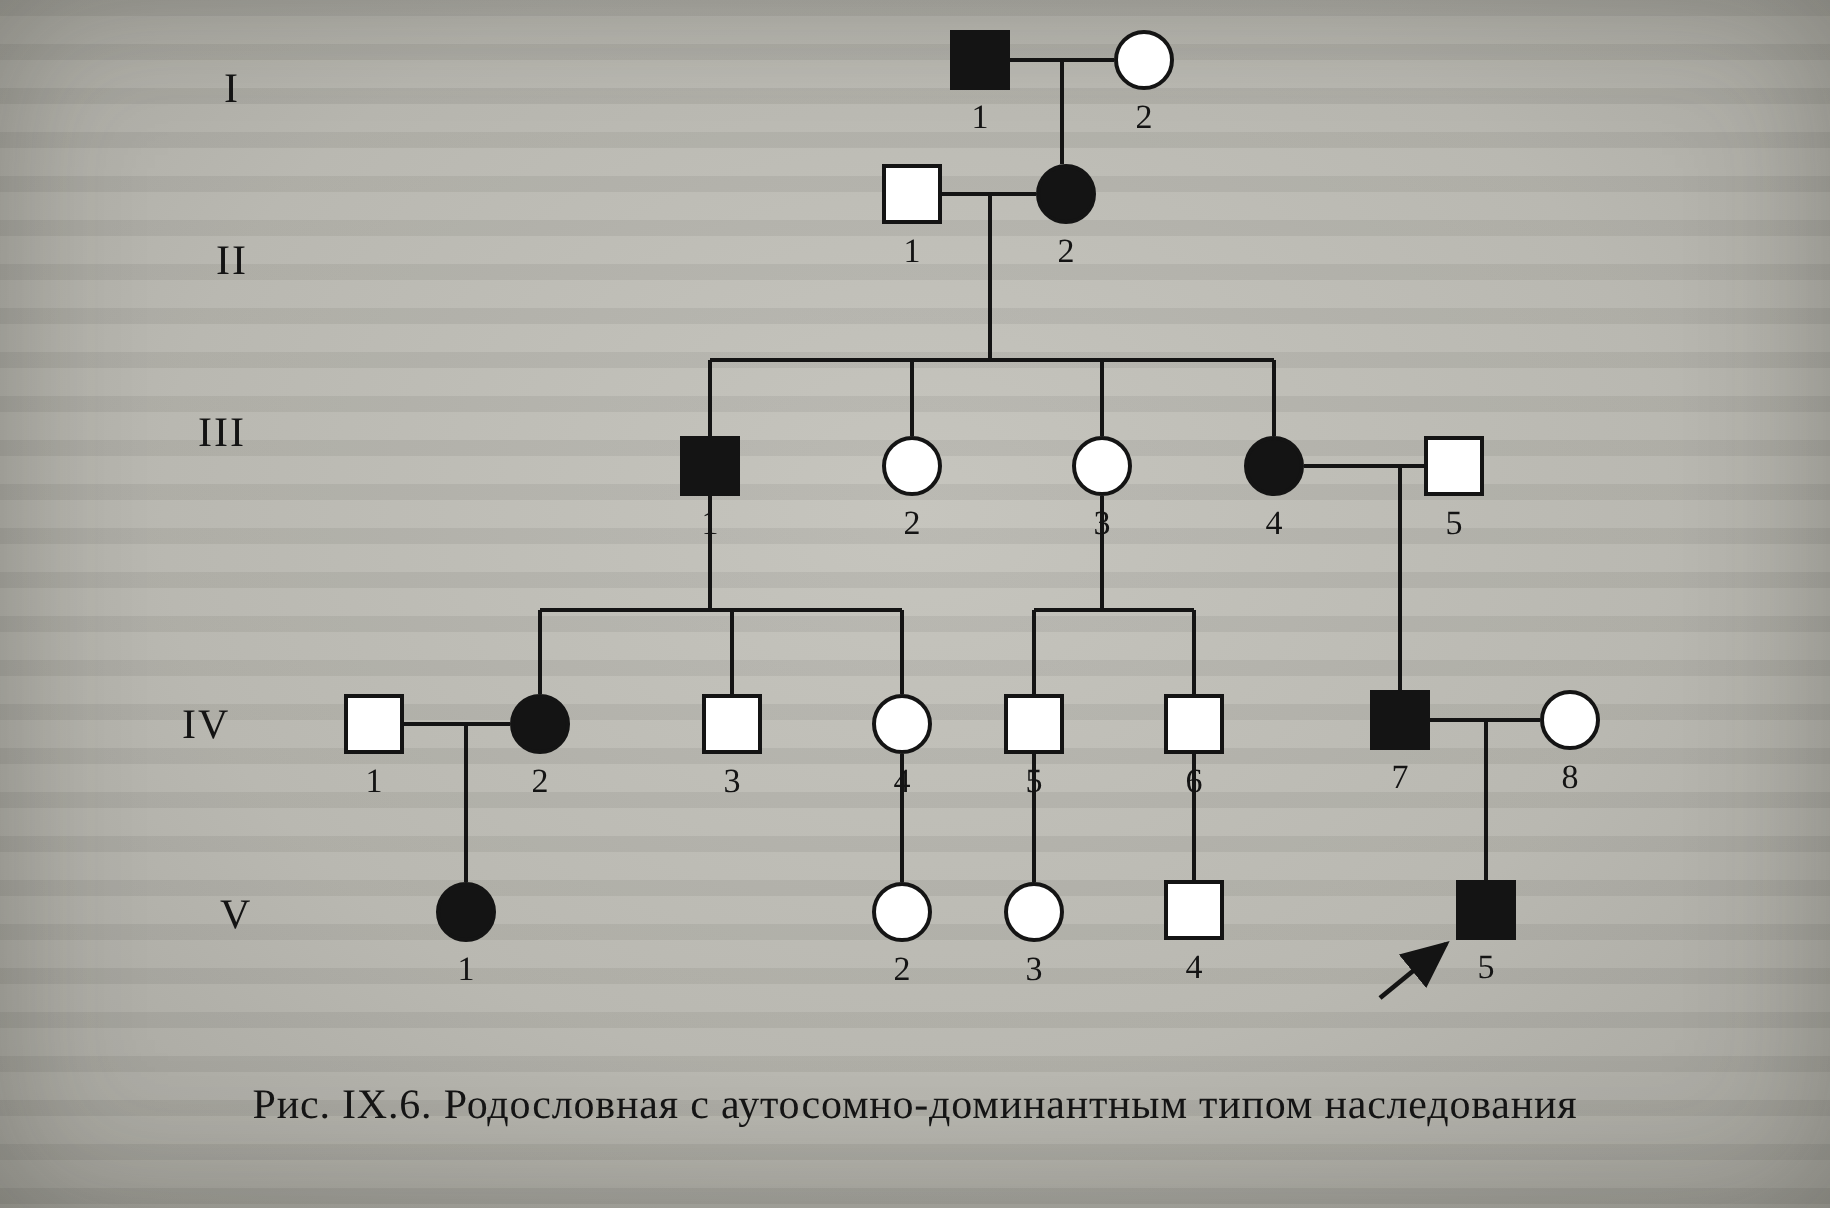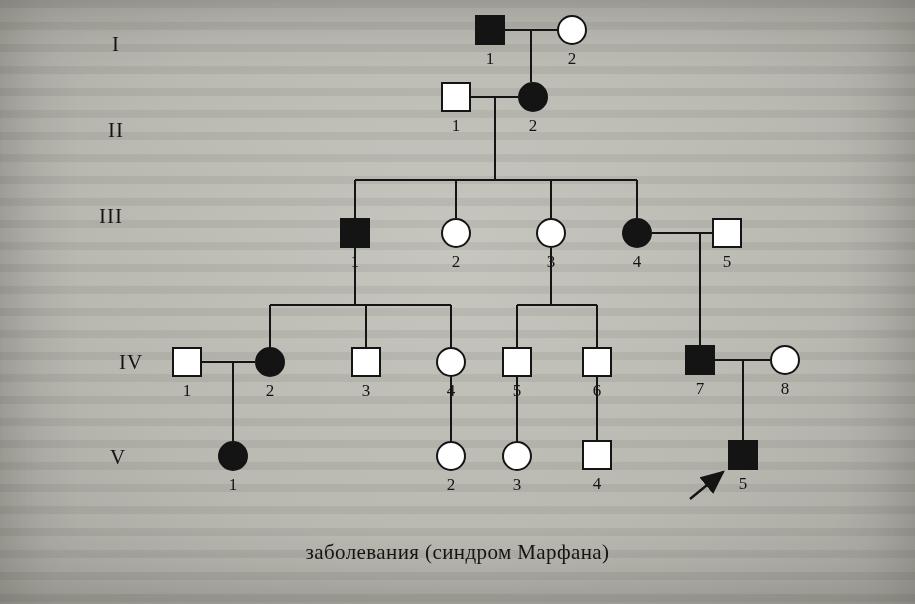--- a/index.html
+++ b/index.html
@@ -86,21 +86,21 @@
       <line x1="715" y1="360" x2="770" y2="360"></line>
       <line x1="743" y1="360" x2="743" y2="440"></line>
 
       <line x1="690" y1="499" x2="723" y2="472" stroke-width="2.4" marker-end="url(#arrowhead)"></line>
     </g>
   </svg>
 
   <div class="genlabel" style="left:112px;top:33px">I</div>
   <div class="genlabel" style="left:108px;top:119px">II</div>
   <div class="genlabel" style="left:99px;top:205px">III</div>
-  <div class="genlabel" style="left:119px;top:351px">IV</div>
+  <div class="genlabel" style="left:91px;top:351px">IV</div>
   <div class="genlabel" style="left:110px;top:446px">V</div>
 
   <div class="person male affected" style="left:475px;top:15px"></div>
   <div class="person female" style="left:557px;top:15px"></div>
   <div class="plabel" style="left:475px;top:50px">1</div>
   <div class="plabel" style="left:557px;top:50px">2</div>
 
   <div class="person male" style="left:441px;top:82px"></div>
   <div class="person female affected" style="left:518px;top:82px"></div>
   <div class="plabel" style="left:441px;top:117px">1</div>
@@ -139,15 +139,15 @@
   <div class="person female" style="left:502px;top:441px"></div>
   <div class="person male" style="left:582px;top:440px"></div>
   <div class="person male affected" style="left:728px;top:440px"></div>
   <div class="plabel" style="left:218px;top:476px">1</div>
   <div class="plabel" style="left:436px;top:476px">2</div>
   <div class="plabel" style="left:502px;top:476px">3</div>
   <div class="plabel" style="left:582px;top:475px">4</div>
   <div class="plabel" style="left:728px;top:475px">5</div>
 
   <div class="caption">
-    <div>заболевания (синдром Марфана)</div>
+    <div>Рис. IX.6. Родословная с аутосомно-доминантным типом наследования</div>
   </div>
 </div>
 
 </body></html>

